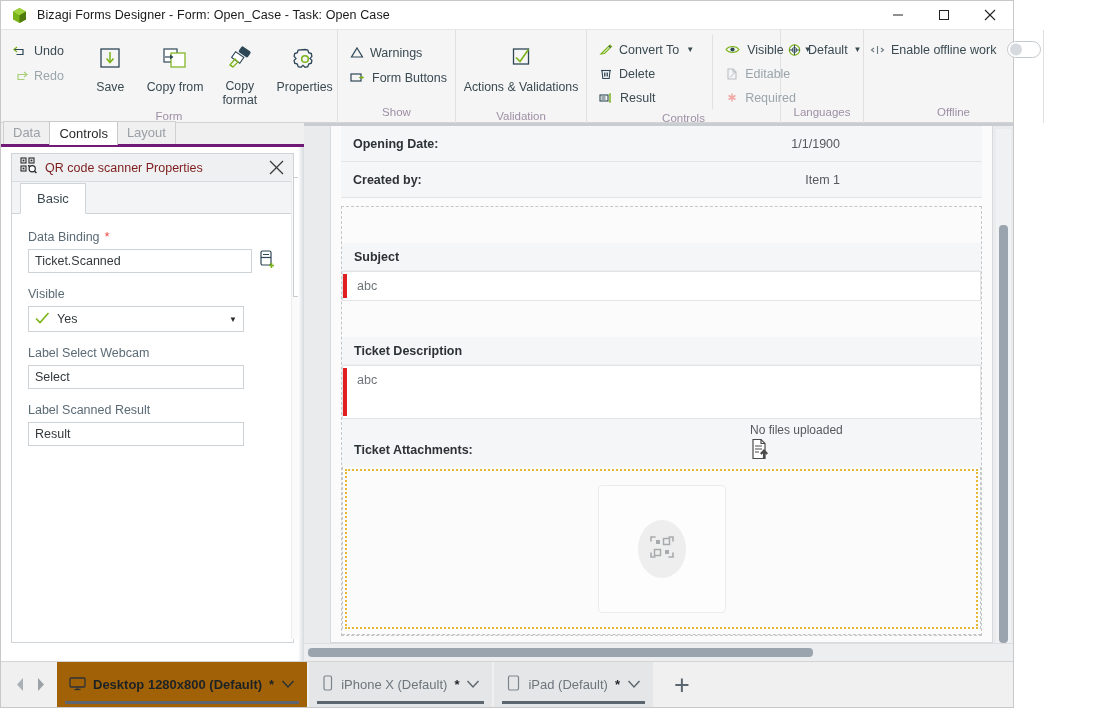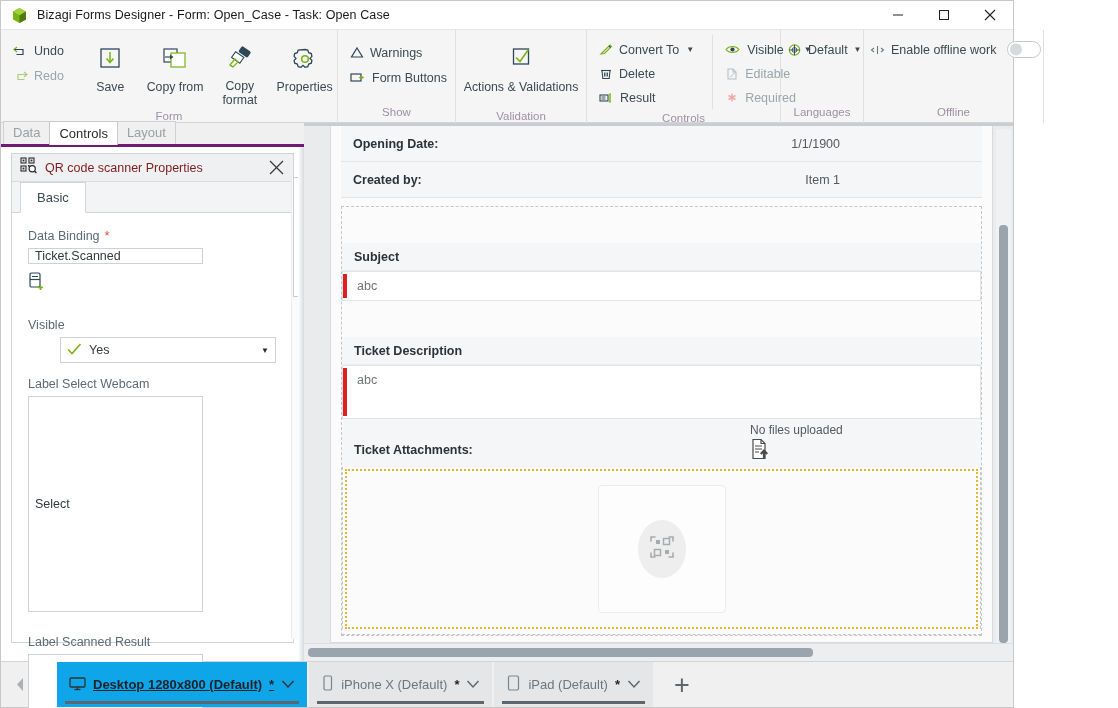--- a/index.html
+++ b/index.html
@@ -143,30 +143,30 @@
     background: #ffffff;
     border: 1px solid #cfd4d8; border-bottom: 1px solid #ffffff;
     margin-bottom: -1px;
   }
   .fields { padding: 16px 16px 0 16px; }
   .fld-label {
     font-size: 12.5px; color: #5b6b75; margin-bottom: 5px;
     display: flex; align-items: center; gap: 5px;
   }
   .req-star { color: #e8504a; font-size: 13px; line-height: 10px; }
-  .fld-row { display: flex; align-items: flex-start; gap: 7px; margin-bottom: 23px; flex-direction: column; }
+  .fld-row { display: flex; align-items: flex-start; gap: 7px; margin-bottom: 14px; }
   .txtinput {
     flex: 1; height: 24px; border: 1px solid #cdd2d6; background: #fff;
     font-size: 12.5px; color: #33393d; padding: 0 6px; line-height: 22px;
     font-family: "Liberation Sans", sans-serif;
   }
   .selectbox {
     width: 216px; height: 26px; border: 1px solid #cdd2d6; background: #fff;
     display: flex; align-items: center; padding: 2px 6px; gap: 7px;
-    font-size: 12.5px; color: #33393d; margin-bottom: 14px; margin-left: 32px;
+    font-size: 12.5px; color: #33393d; margin-bottom: 14px;
   }
   .selectbox .sv { flex: 1; }
   .panel-vscroll {
     position: absolute; right: 2px; top: 30px; width: 11px; bottom: 22px;
     background: #fafafa; border-left: 1px solid #ececec;
   }
   .panel-vscroll .thumb {
     position: absolute; left: 1px; width: 9px; top: 0; height: 120px;
     background: #ffffff; border: 1px solid #c6ccd1;
   }
@@ -274,21 +274,21 @@
     display: flex; align-items: stretch;
   }
   .navarrows { display: flex; align-items: center; gap: 2px; padding: 0 8px 0 10px; }
   .navarrow { width: 18px; height: 22px; display: flex; align-items:center; justify-content:center; }
   .devtab {
     display: flex; align-items: center; gap: 7px;
     padding: 0 12px; position: relative;
     background: #e4e6e8; color: #6e767c; font-size: 13px;
     border-right: 2px solid #f0f0f0;
   }
-  .devtab.active { background: #0ea5e9; color: #1d2226; font-weight: bold; text-decoration: underline; }
+  .devtab.active { background: #a16207; color: #1d2226; font-weight: bold; }
   .devtab::after {
     content: ""; position: absolute; left: 8px; right: 8px; bottom: 3px;
     height: 3px; background: #5b666f;
   }
   .devtab .star { color: #1d2226; font-weight: bold; }
   .devtab.active .star { color: #1d2226; }
   .addtab { display: flex; align-items: center; justify-content: center; width: 54px; }
   .addtab .plus { font-size: 27px; color: #5b666f; font-weight: 300; line-height: 26px; }
 </style>
 </head>

